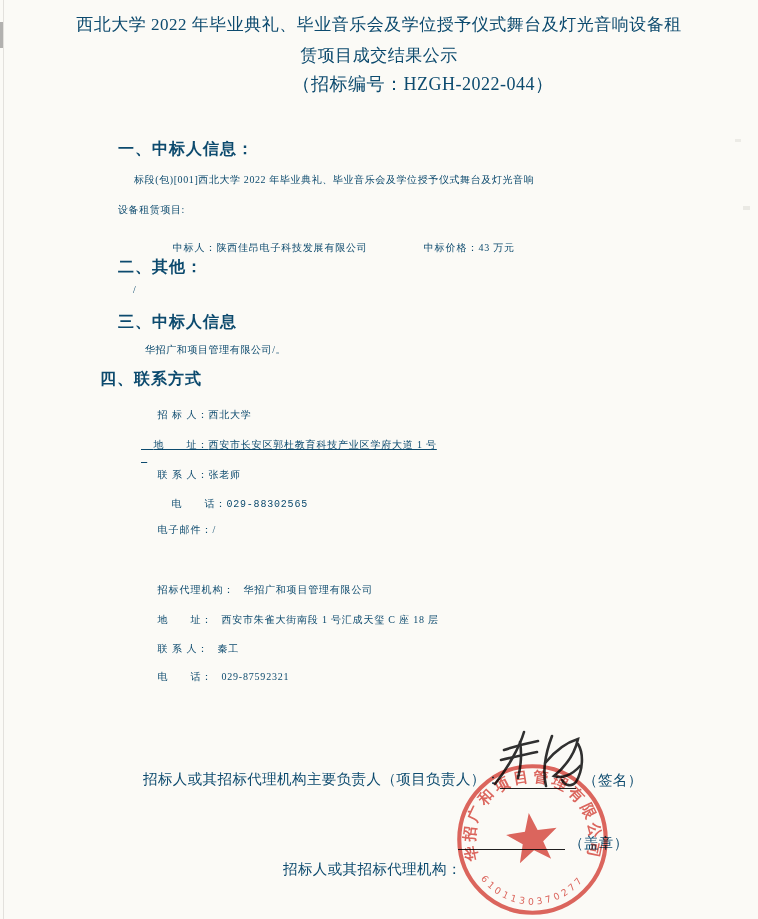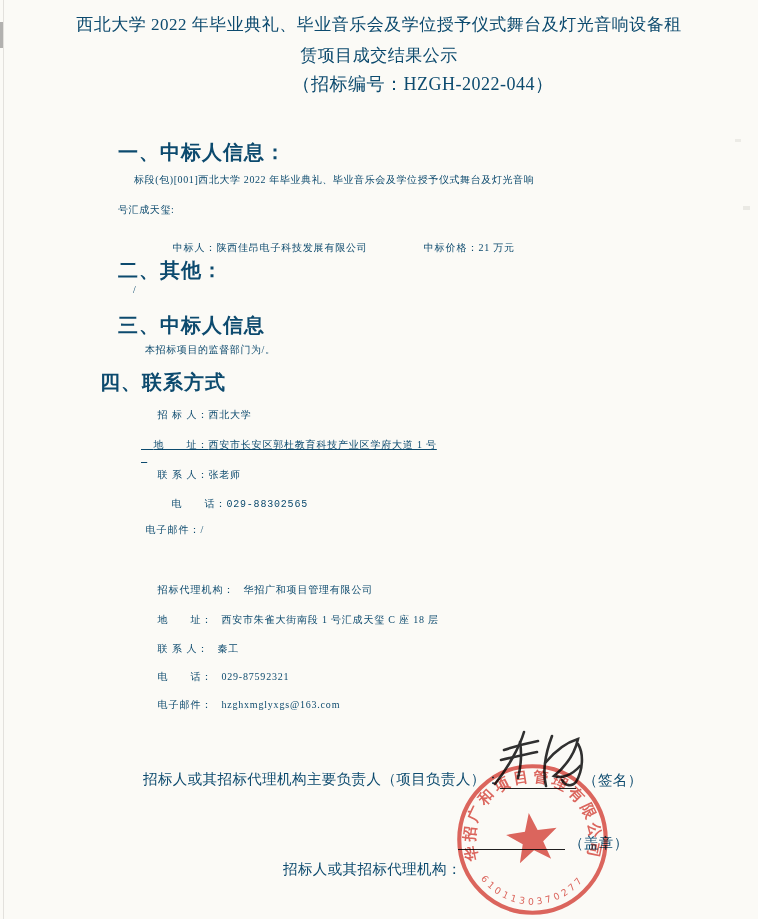--- a/index.html
+++ b/index.html
@@ -9,21 +9,21 @@
     margin:0 auto;
     background:#fbfaf6;
     font-family:"Liberation Serif","DejaVu Serif",serif;
     color:#0c4a6e;
     overflow:hidden;
   }
   .abs{position:absolute;white-space:pre;}
   .center{left:0;width:758px;text-align:center;white-space:pre;}
   .title{font-size:17px;letter-spacing:0.5px;}
   .subtitle{font-size:18px;font-weight:normal;letter-spacing:0.5px;padding-left:44px;}
-  .heading{font-size:20px;font-weight:bold;letter-spacing:1px;}
+  .heading{font-size:16px;font-weight:bold;letter-spacing:1px;}
   .body-text{font-size:10px;letter-spacing:0.6px;}
   .row .label{white-space:pre;letter-spacing:1px;}
   .row .value{white-space:pre;letter-spacing:0.8px;}
   .agency-row .value{margin-left:9px;}
   .footer-text{font-size:14.5px;letter-spacing:0.4px;}
   .underline{border-bottom:1.6px solid #1f1f1f;}
   .artifact{position:absolute;}
   .seal-svg{mix-blend-mode:multiply;}
 </style>
 </head>
@@ -35,66 +35,63 @@
   <div class="artifact" style="left:0;top:22px;width:3px;height:26px;background:#8b8b88;opacity:.65;"></div>
   <div class="artifact" style="left:735px;top:139px;width:6px;height:3px;background:#ecebe6;"></div>
   <div class="artifact" style="left:743px;top:206px;width:7px;height:4px;background:#eae9e4;"></div>
 
   <div class="abs center title" style="top:13px;">西北大学 2022 年毕业典礼、毕业音乐会及学位授予仪式舞台及灯光音响设备租</div>
   <div class="abs center title" style="top:44px;font-family:Liberation Mono, monospace;">赁项目成交结果公示</div>
   <div class="abs center subtitle" style="top:72px;">（招标编号：HZGH-2022-044）</div>
 
   <div class="abs heading" style="left:118px;top:139px;">一、中标人信息：</div>
   <div class="abs body-text" style="left:134px;top:173px;">标段(包)[001]西北大学 2022 年毕业典礼、毕业音乐会及学位授予仪式舞台及灯光音响</div>
-  <div class="abs body-text" style="left:118px;top:203px;">号汇成天玺:</div>
+  <div class="abs body-text" style="left:118px;top:203px;">设备租赁项目:</div>
   <div class="abs body-text row" style="left:160px;top:230px;">
     <span class="label">中标人：</span><span class="value">陕西佳昂电子科技发展有限公司</span>
   </div>
   <div class="abs body-text row" style="left:411px;top:230px;">
-    <span class="label">中标价格：</span><span class="value">21 万元</span>
+    <span class="label">中标价格：</span><span class="value">43 万元</span>
   </div>
 
   <div class="abs heading" style="left:118px;top:257px;">二、其他：</div>
   <div class="abs body-text" style="left:133px;top:284px;">/</div>
 
   <div class="abs heading" style="left:118px;top:312px;">三、中标人信息</div>
-  <div class="abs body-text" style="left:145px;top:343px;">本招标项目的监督部门为/。</div>
+  <div class="abs body-text" style="left:145px;top:343px;">华招广和项目管理有限公司/。</div>
 
   <div class="abs heading" style="left:100px;top:369px;">四、联系方式</div>
 
   <div class="abs body-text row" style="left:145px;top:397px;">
     <span class="label">招 标 人：</span><span class="value">西北大学</span>
   </div>
   <div class="abs body-text row" style="left:141px;top:427px;text-decoration:underline;">
     <span class="label">地　　址：</span><span class="value">西安市长安区郭杜教育科技产业区学府大道 1 号</span>
   </div>
   <div class="abs body-text row" style="left:145px;top:457px;">
     <span class="label">联 系 人：</span><span class="value">张老师</span>
   </div>
   <div class="abs body-text row" style="left:145px;top:486px;font-family:Liberation Mono, monospace;">
     <span class="label">电　　话：</span><span class="value">029-88302565</span>
   </div>
-  <div class="abs body-text row" style="left:133px;top:512px;">
+  <div class="abs body-text row" style="left:145px;top:512px;">
     <span class="label">电子邮件：</span><span class="value">/</span>
   </div>
 
   <div class="abs body-text row agency-row" style="left:145px;top:572px;">
     <span class="label">招标代理机构：</span><span class="value">华招广和项目管理有限公司</span>
   </div>
   <div class="abs body-text row agency-row" style="left:145px;top:602px;">
     <span class="label">地　　址：</span><span class="value">西安市朱雀大街南段 1 号汇成天玺 C 座 18 层</span>
   </div>
   <div class="abs body-text row agency-row" style="left:145px;top:631px;">
     <span class="label">联 系 人：</span><span class="value">秦工</span>
   </div>
   <div class="abs body-text row agency-row" style="left:145px;top:659px;">
     <span class="label">电　　话：</span><span class="value">029-87592321</span>
-  </div>
-  <div class="abs body-text row agency-row" style="left:145px;top:687px;">
-    <span class="label">电子邮件：</span><span class="value">hzghxmglyxgs@163.com</span>
   </div>
 
   <div class="abs footer-text" style="left:143px;top:770px;">招标人或其招标代理机构主要负责人（项目负责人）：</div>
   <div class="abs underline" style="left:500px;top:771px;width:76px;height:17px;"></div>
   <div class="abs footer-text" style="left:583px;top:771px;">（签名）</div>
 
   <svg class="abs" style="left:490px;top:726px;" width="105" height="68" viewBox="0 0 105 68">
     <g fill="none" stroke="#1b1b1b" stroke-width="2.6" stroke-linecap="round" opacity="0.9">
       <path d="M34,6 C30,20 18,42 5,58"></path>
       <path d="M14,24 C26,20 38,17 48,15"></path>

